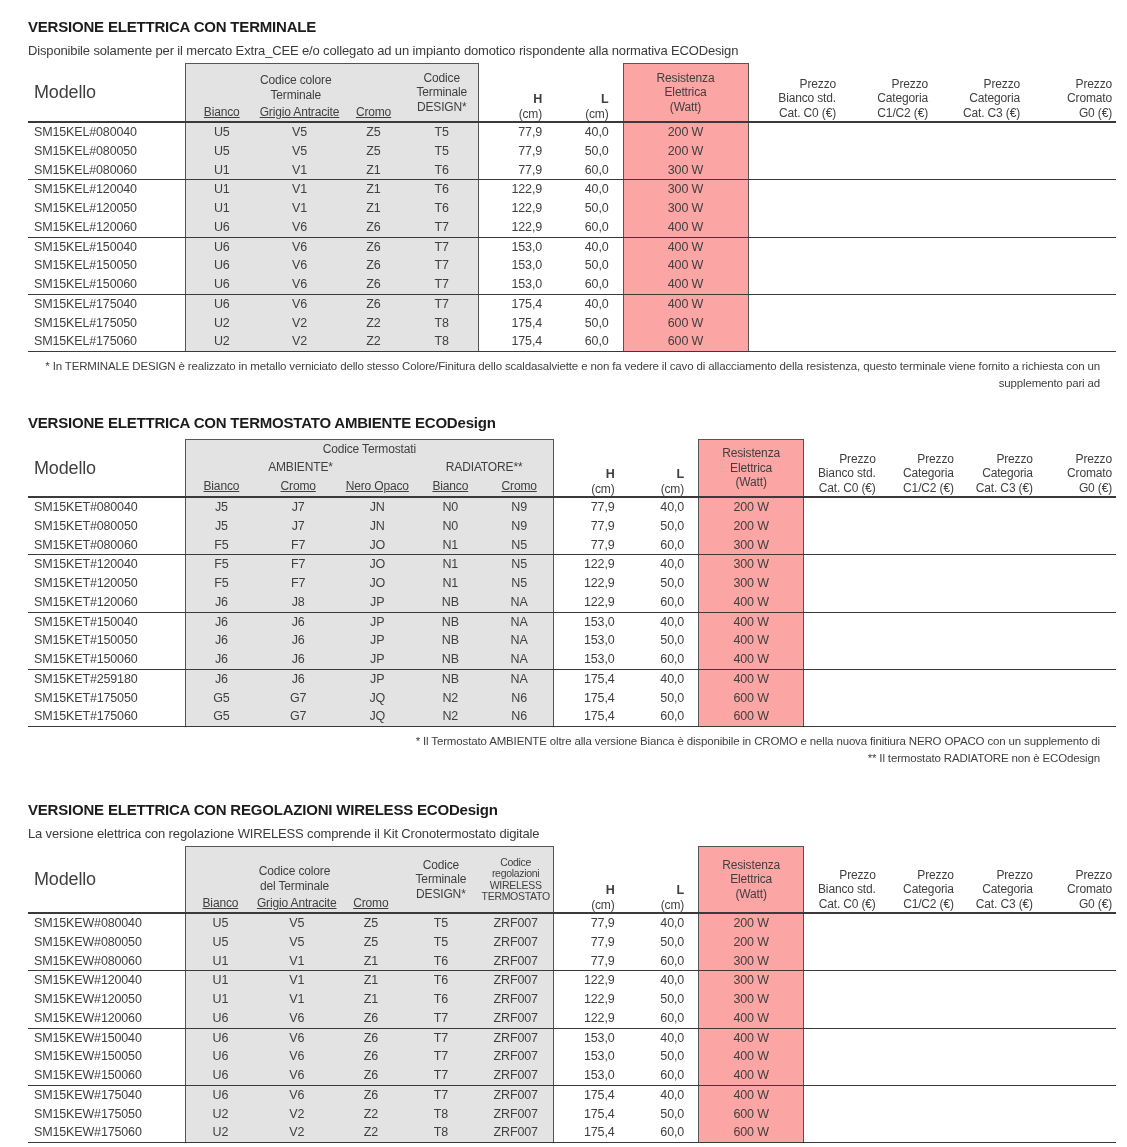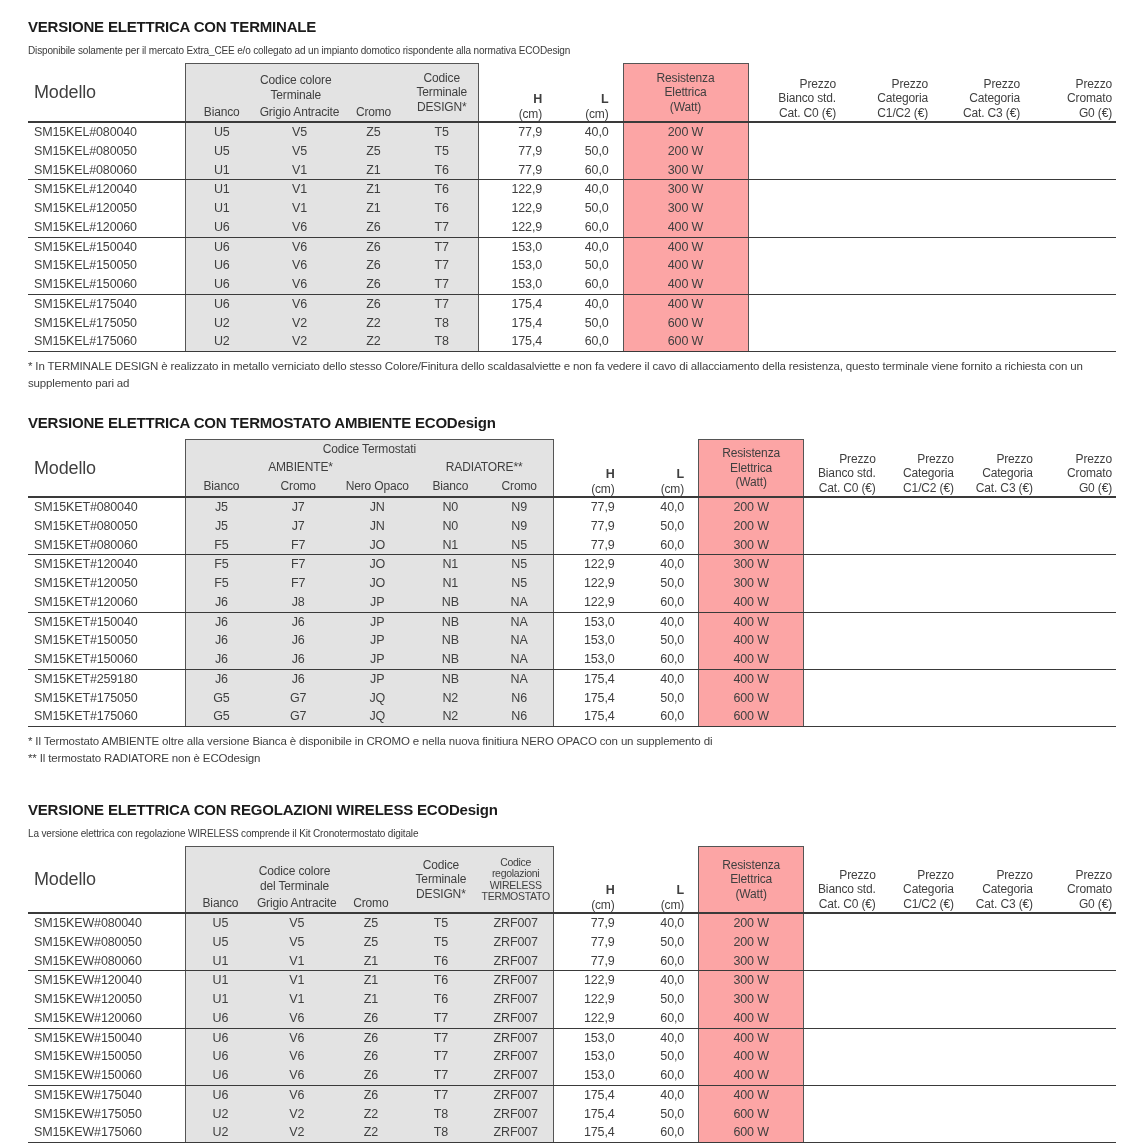--- a/index.html
+++ b/index.html
@@ -9,21 +9,21 @@
     color:#3f3f3f;letter-spacing:-0.15px;
   }
   .page{padding:10px 19px 0 20px;}
   .section{margin:8px;}
   .sec-2{margin-top:22px;}
   .sec-3{margin-top:34px;}
   h2.sec-title{
     font-size:15px;line-height:18px;margin:0 0 7px 0;
     color:#1c1c1c;letter-spacing:-0.2px;font-weight:bold;
   }
-  p.sec-subtitle{font-size:10px;line-height:15px;margin:0 0 5px 0;color:#3a3a3a;}
+  p.sec-subtitle{font-size:13px;line-height:15px;margin:0 0 5px 0;color:#3a3a3a;}
   table.spec{
     width:1088px;border-collapse:collapse;table-layout:fixed;
     font-size:12.5px;color:#3f3f3f;
   }
   th{font-weight:normal;white-space:pre-line;padding:0;line-height:14.5px;font-size:12px;}
   td{padding:0;line-height:18.75px;height:18.75px;overflow:hidden;white-space:nowrap;}
   
   thead tr.last th, thead th[rowspan]{border-bottom:2px solid #3a3a3a;}
   
   tbody tr:nth-child(3n) td{border-bottom:1.8px solid #3a3a3a;}
@@ -37,27 +37,27 @@
   .c-num{text-align:right;padding-right:14px;}
   th.c-num{vertical-align:bottom;}
   th .hl{font-weight:bold;font-size:12.5px;}
   .c-watt{background:#fca5a5;text-align:center;border-left:1px solid #555;border-right:1px solid #555;}
   th.c-watt{vertical-align:middle;}
   .c-pr{text-align:right;padding-right:4px;}
   th.c-pr{vertical-align:bottom;padding-bottom:1px;}
   th.grp{vertical-align:bottom;padding-bottom:2px;text-align:center;}
   th.mid{vertical-align:middle;text-align:center;}
   th.small{font-size:10.5px;line-height:11.5px;letter-spacing:-0.3px;}
-  tr.r-sub th{height:17px;vertical-align:middle;text-align:center;}
+  tr.r-sub th{height:17px;vertical-align:middle;text-align:center;text-decoration:underline;}
   tr.r1-t1 th{height:38px;}
   tr.r1-t2 th{height:18px;}
   tr.r2-t2 th{height:19px;}
   tr.r3-t2 th{height:19px;}
   tr.r1-t3 th{height:46px;}
-  .footnotes{margin-top:6px;}
+  .footnotes{margin-top:6px;text-align:right;}
   .footnote{font-size:11.5px;line-height:17px;margin:0;color:#3f3f3f;max-width:1092px;}
 </style>
 </head>
 <body>
 
 <div class="page">
 
   <div class="section sec-1">
     <h2 class="sec-title">VERSIONE ELETTRICA CON TERMINALE</h2>
     <p class="sec-subtitle">Disponibile solamente per il mercato Extra_CEE e/o collegato ad un impianto domotico rispondente alla normativa ECODesign</p>

